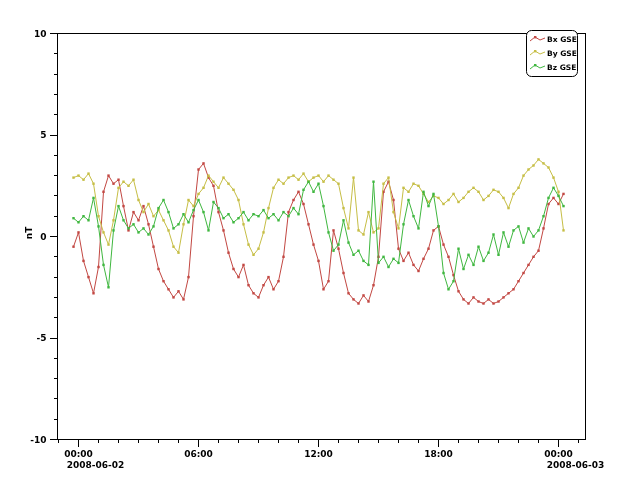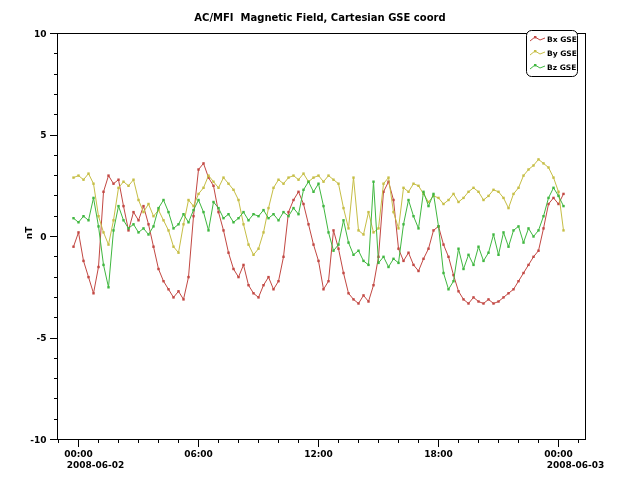--- a/index.html
+++ b/index.html
@@ -30,21 +30,20 @@
     transform-origin: center center;
     text-align: center;
   }
   svg { position: absolute; left: 0; top: 0; }
   text { fill: #000000; }
 </style>
 </head>
 <body>
 
 <div class="page">
-  <div class="chart-title">AC/MFI  Magnetic Field, Cartesian GSE coord</div>
   <div class="y-axis-label">nT</div>
   <svg id="chart" width="640" height="480">
       <rect x="57.5" y="33.5" width="528" height="406" fill="none" stroke="#000" stroke-width="1" shape-rendering="crispEdges"></rect>
       <line x1="49.5" y1="439.5" x2="57.5" y2="439.5" stroke="#000" stroke-width="1" shape-rendering="crispEdges"></line>
       <line x1="53.5" y1="419.20000000000005" x2="57.5" y2="419.20000000000005" stroke="#000" stroke-width="1" shape-rendering="crispEdges"></line>
       <line x1="53.5" y1="398.9" x2="57.5" y2="398.9" stroke="#000" stroke-width="1" shape-rendering="crispEdges"></line>
       <line x1="53.5" y1="378.6" x2="57.5" y2="378.6" stroke="#000" stroke-width="1" shape-rendering="crispEdges"></line>
       <line x1="53.5" y1="358.3" x2="57.5" y2="358.3" stroke="#000" stroke-width="1" shape-rendering="crispEdges"></line>
       <line x1="49.5" y1="338" x2="57.5" y2="338" stroke="#000" stroke-width="1" shape-rendering="crispEdges"></line>
       <line x1="53.5" y1="317.7" x2="57.5" y2="317.7" stroke="#000" stroke-width="1" shape-rendering="crispEdges"></line>

